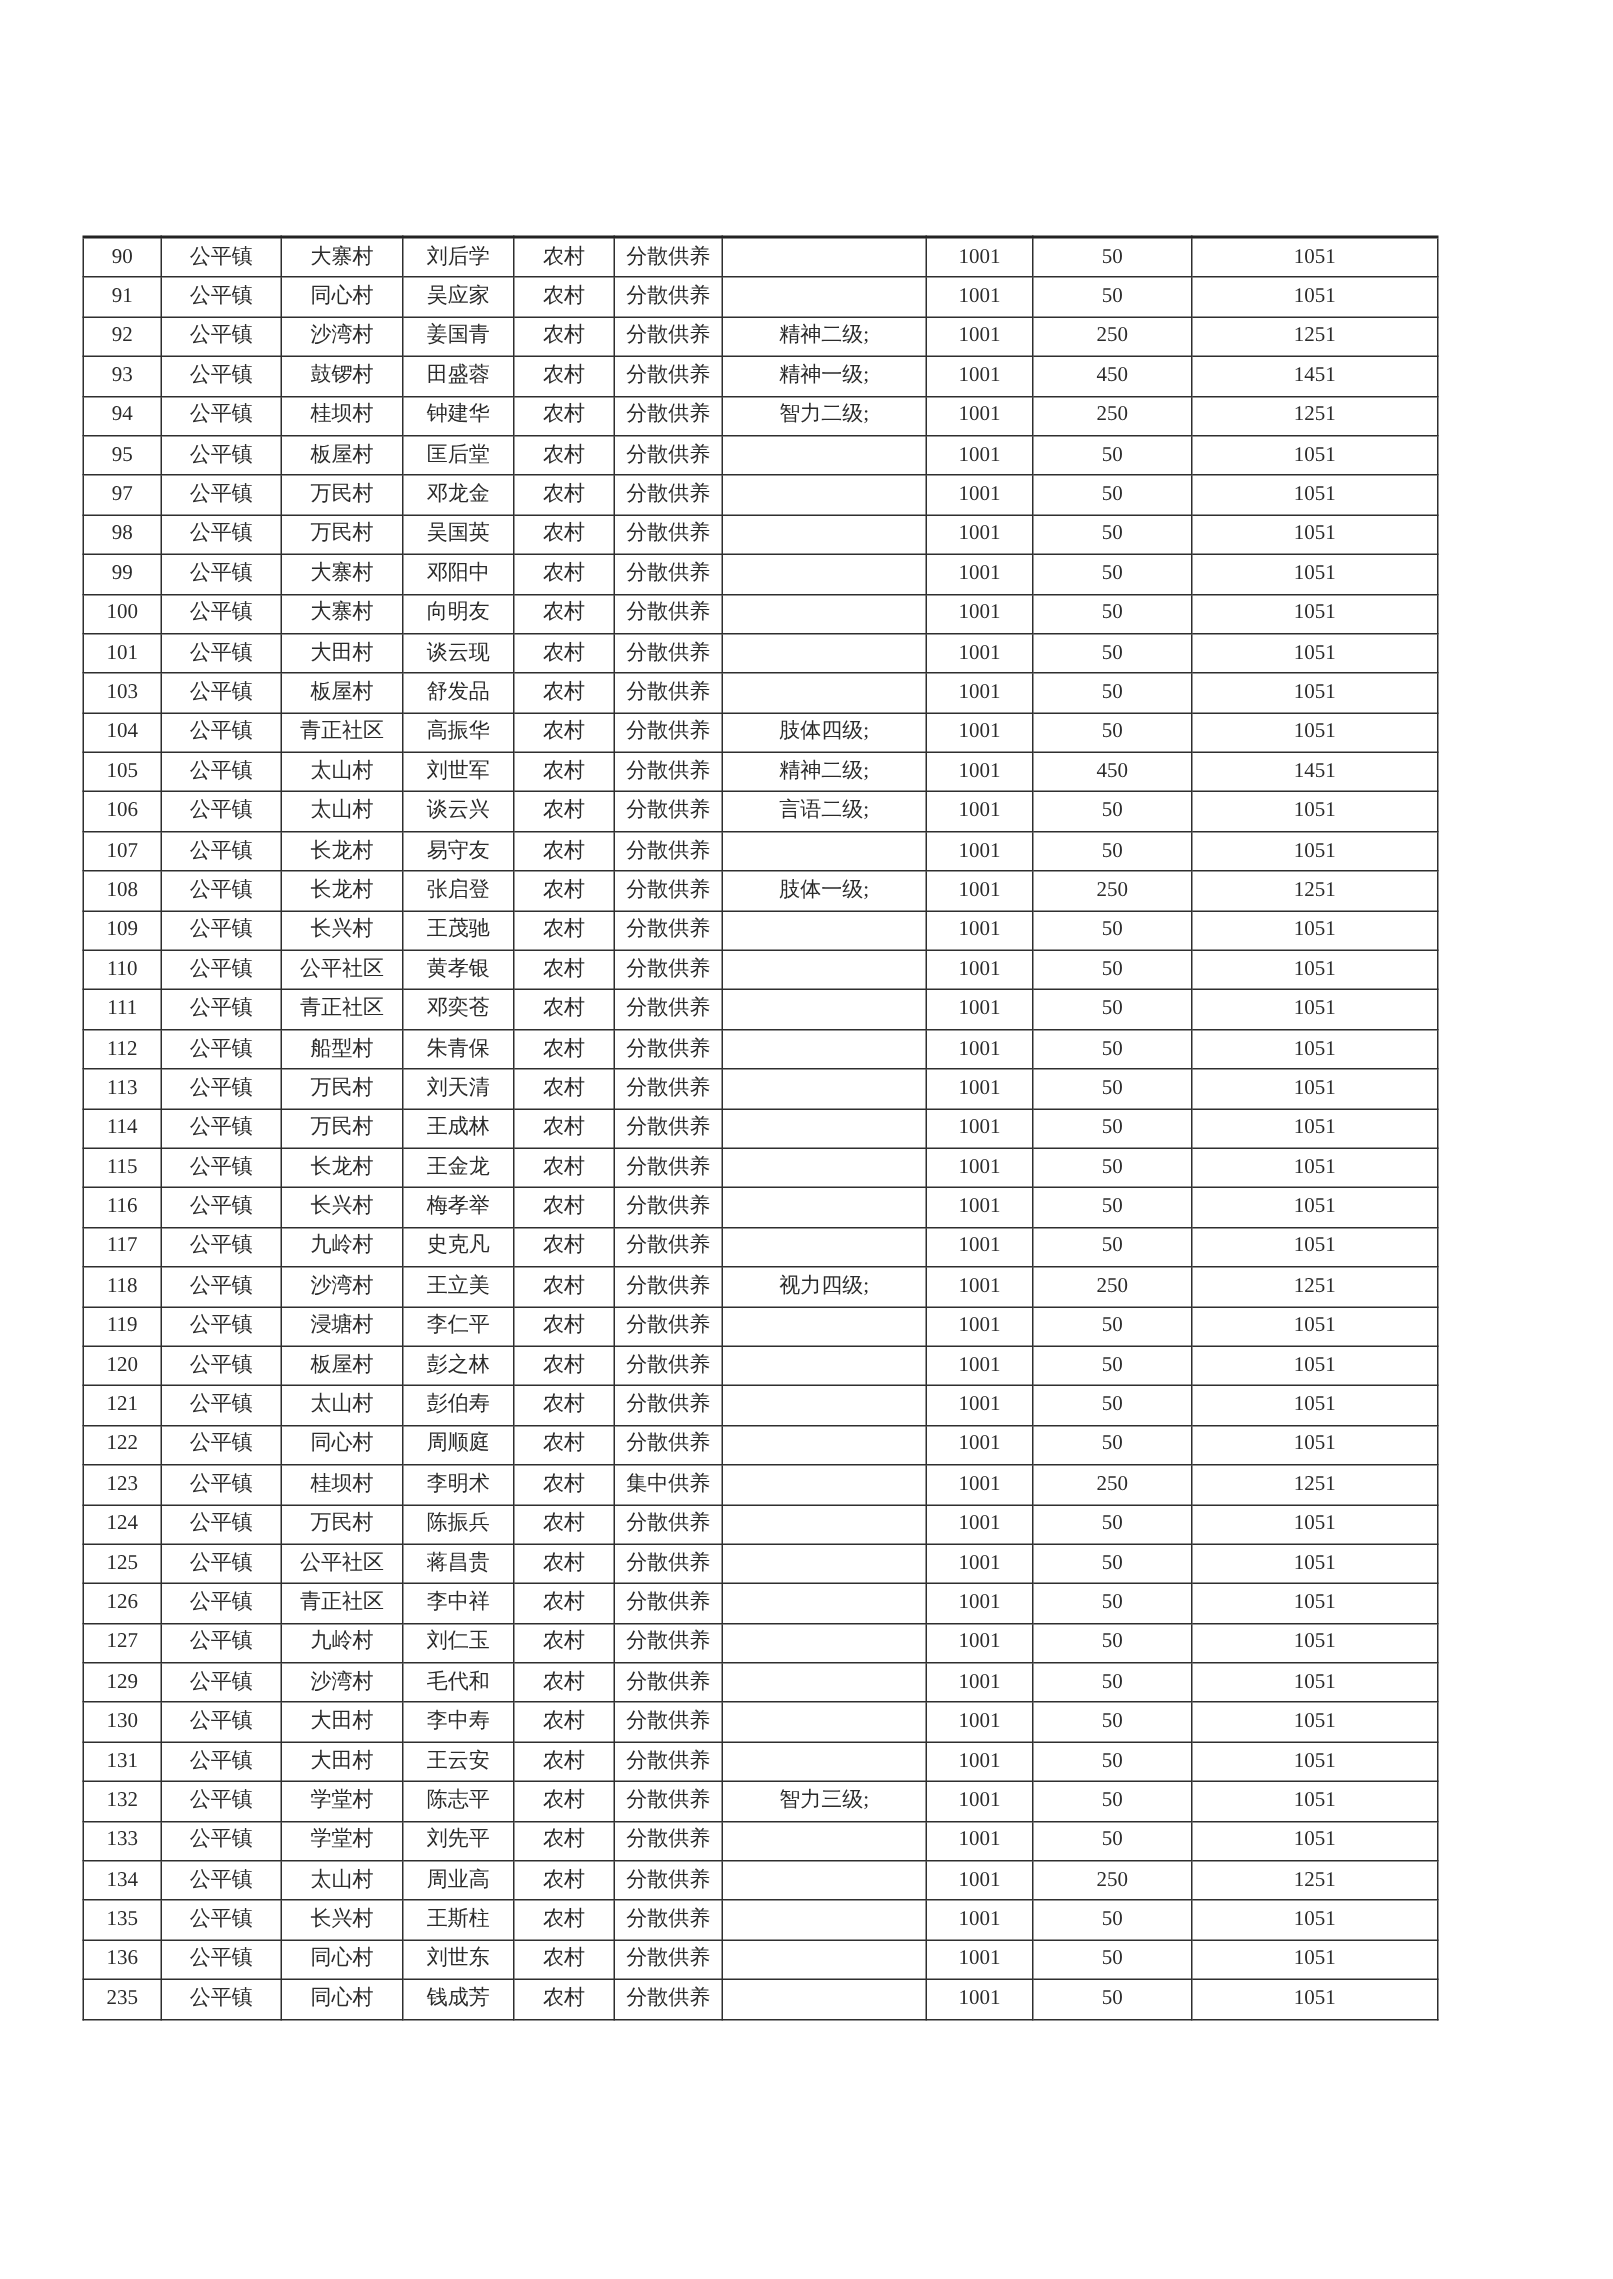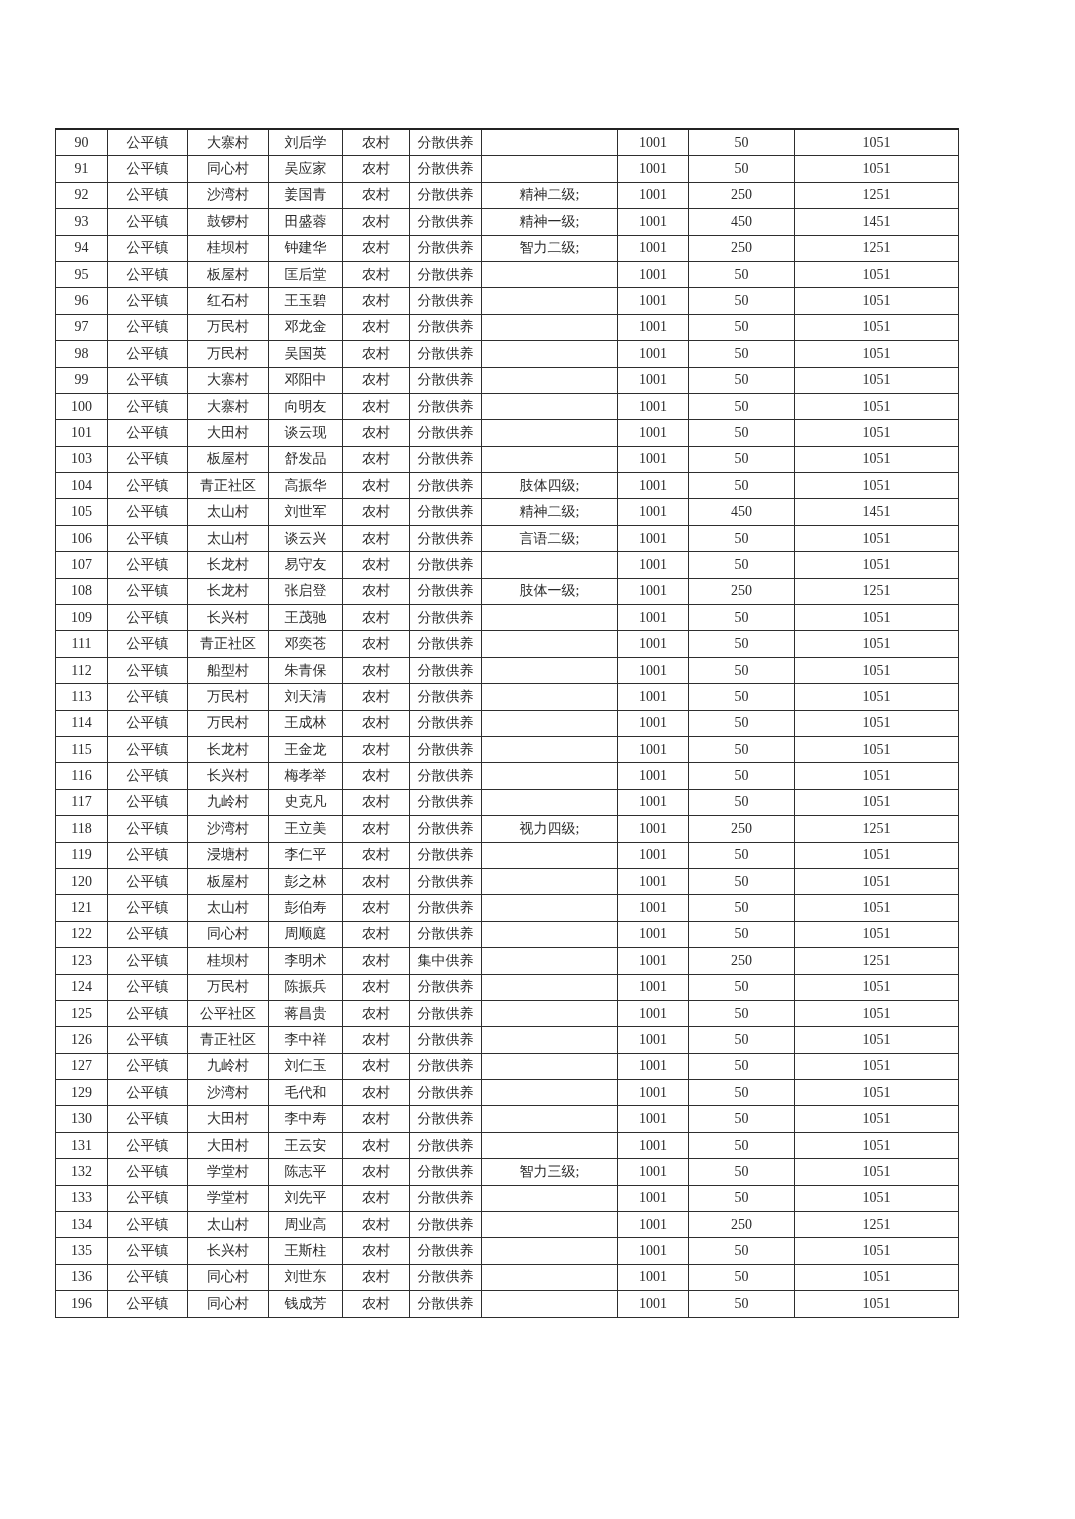--- a/index.html
+++ b/index.html
@@ -18,20 +18,21 @@
     position: absolute;
     left: 55px;
     top: 128px;
   }
   table.records {
     border-collapse: collapse;
     table-layout: fixed;
     width: 903px;
     border: 1px solid #2e2e2e;
     border-top: 2px solid #232323;
+    margin-top: 29px;
   }
   table.records td {
     border: 1px solid #2e2e2e;
     height: 25.4px;
     padding: 0 2px;
     text-align: center;
     vertical-align: middle;
     font-size: 14px;
     line-height: 1;
     white-space: nowrap;
@@ -123,32 +124,20 @@
           <td>板屋村</td>
           <td>匡后堂</td>
           <td>农村</td>
           <td>分散供养</td>
           <td></td>
           <td>1001</td>
           <td>50</td>
           <td>1051</td>
         </tr>
         <tr>
-          <td>96</td>
-          <td>公平镇</td>
-          <td>红石村</td>
-          <td>王玉碧</td>
-          <td>农村</td>
-          <td>分散供养</td>
-          <td></td>
-          <td>1001</td>
-          <td>50</td>
-          <td>1051</td>
-        </tr>
-        <tr>
           <td>97</td>
           <td>公平镇</td>
           <td>万民村</td>
           <td>邓龙金</td>
           <td>农村</td>
           <td>分散供养</td>
           <td></td>
           <td>1001</td>
           <td>50</td>
           <td>1051</td>
@@ -279,20 +268,32 @@
           <td>长兴村</td>
           <td>王茂驰</td>
           <td>农村</td>
           <td>分散供养</td>
           <td></td>
           <td>1001</td>
           <td>50</td>
           <td>1051</td>
         </tr>
         <tr>
+          <td>110</td>
+          <td>公平镇</td>
+          <td>公平社区</td>
+          <td>黄孝银</td>
+          <td>农村</td>
+          <td>分散供养</td>
+          <td></td>
+          <td>1001</td>
+          <td>50</td>
+          <td>1051</td>
+        </tr>
+        <tr>
           <td>111</td>
           <td>公平镇</td>
           <td>青正社区</td>
           <td>邓奕苍</td>
           <td>农村</td>
           <td>分散供养</td>
           <td></td>
           <td>1001</td>
           <td>50</td>
           <td>1051</td>
@@ -579,21 +580,21 @@
           <td>同心村</td>
           <td>刘世东</td>
           <td>农村</td>
           <td>分散供养</td>
           <td></td>
           <td>1001</td>
           <td>50</td>
           <td>1051</td>
         </tr>
         <tr>
-          <td>196</td>
+          <td>235</td>
           <td>公平镇</td>
           <td>同心村</td>
           <td>钱成芳</td>
           <td>农村</td>
           <td>分散供养</td>
           <td></td>
           <td>1001</td>
           <td>50</td>
           <td>1051</td>
         </tr>

